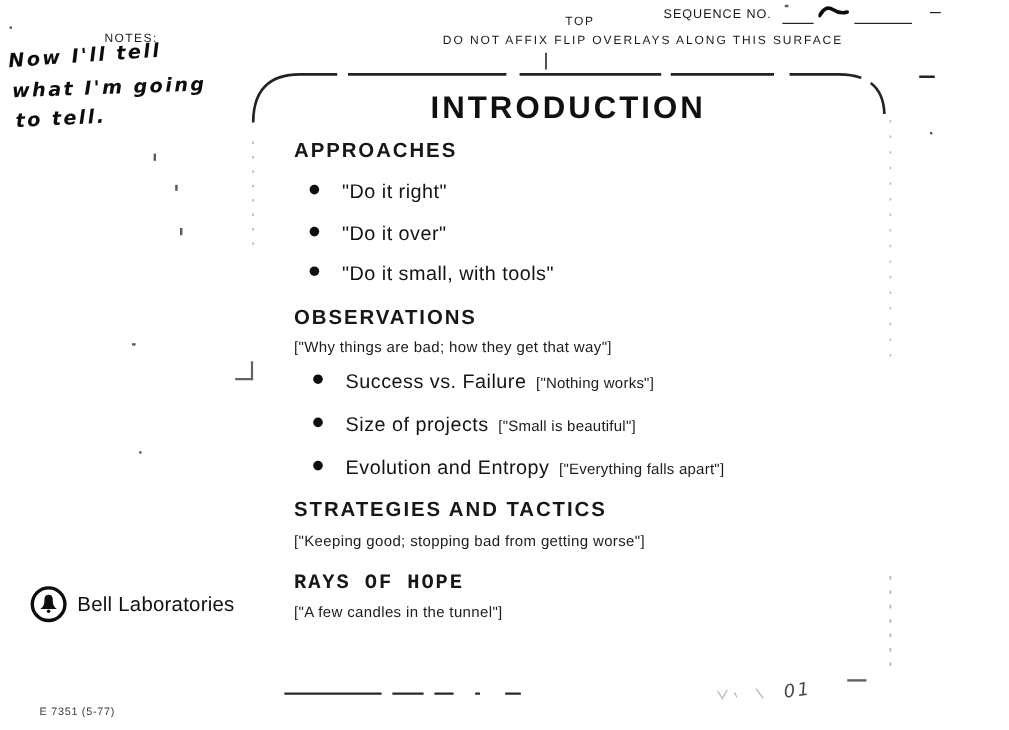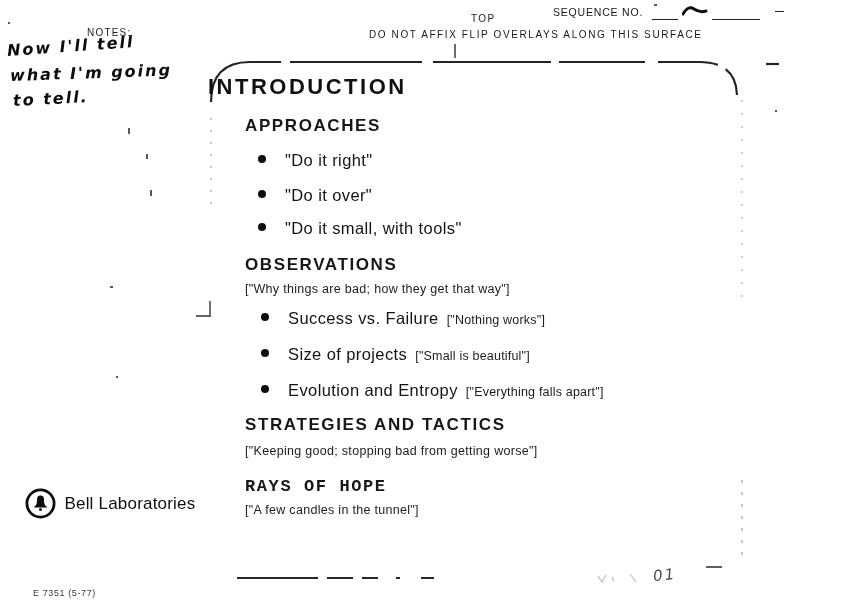--- a/index.html
+++ b/index.html
@@ -18,21 +18,21 @@
   .warning{font-size:10px;letter-spacing:1.6px;color:#1a1a1a;padding-left:32px;}
   .notes-label{font-size:10px;letter-spacing:1.2px;color:#222;}
 
   
   .hw{position:absolute;font-family:"DejaVu Sans",sans-serif;font-style:italic;font-weight:bold;
       font-size:16px;letter-spacing:2px;color:#0c0c0c;transform-origin:left center;}
   .hw01{font-family:"DejaVu Sans",sans-serif;font-style:italic;font-size:15px;color:#2a2a2a;
         transform:rotate(-7deg);letter-spacing:2px;opacity:.85;}
 
   
-  .title{margin:0;font-size:22px;font-weight:bold;letter-spacing:2.5px;color:#101010;text-align:left;}
+  .title{margin:0;font-size:26px;font-weight:bold;letter-spacing:2.5px;color:#101010;text-align:center;}
   .sec-h{font-size:17px;font-weight:bold;letter-spacing:1.6px;color:#171717;}
   .bullet-row{font-size:16.5px;color:#141414;letter-spacing:.4px;}
   .dot{display:inline-block;width:8px;height:8px;border-radius:50%;background:#0e0e0e;
        margin-right:19px;vertical-align:3px;}
   .bn{font-size:12.5px;letter-spacing:.2px;color:#1c1c1c;margin-left:8px;}
   .sec-note{font-size:12.5px;letter-spacing:.3px;color:#1c1c1c;}
 
   
   .logo-text{font-size:17px;color:#101010;letter-spacing:.2px;}
   .form-no{font-size:9px;letter-spacing:.6px;color:#3a3a3a;}

